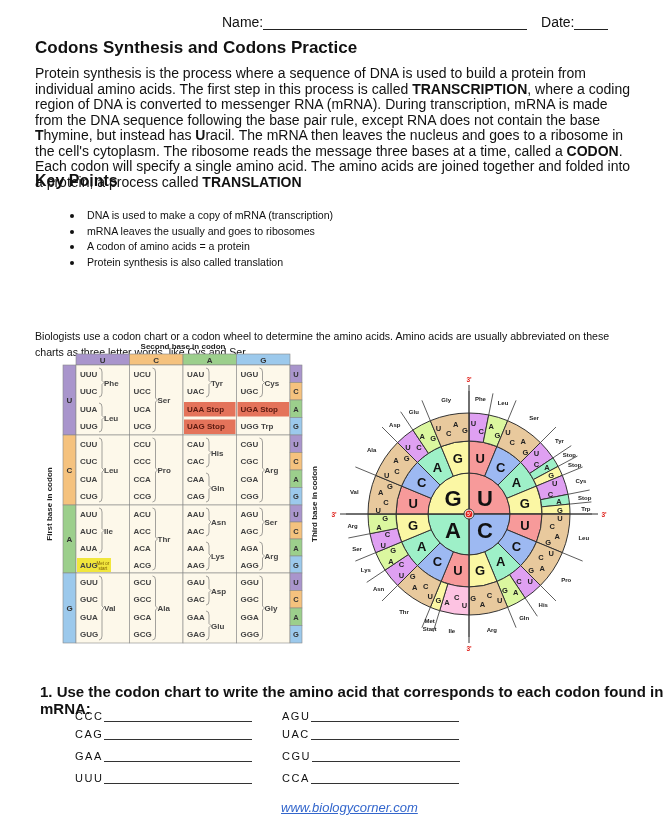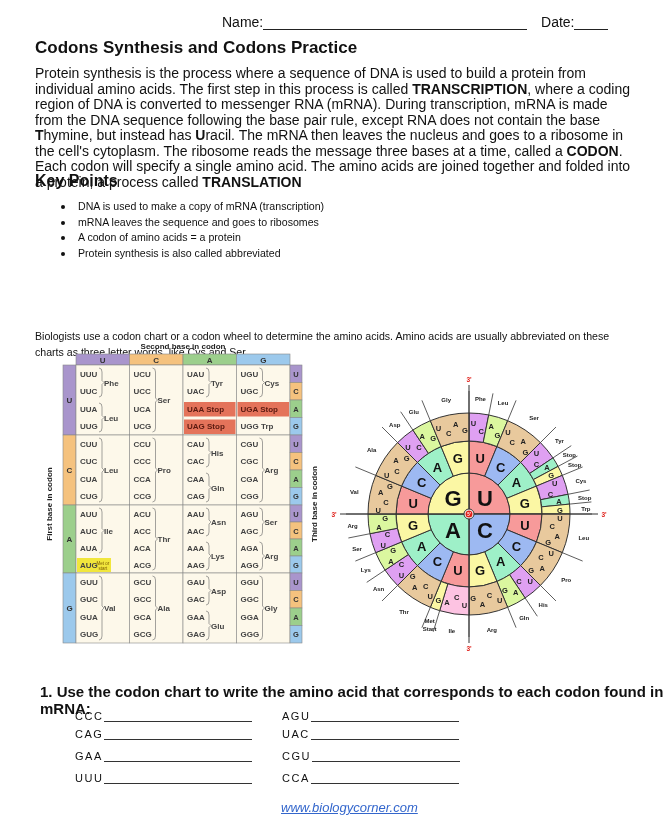--- a/index.html
+++ b/index.html
@@ -3,21 +3,21 @@
 <meta charset="utf-8">
 <style>
   html,body{margin:0;padding:0;background:#fff;}
   body{width:670px;height:831px;position:relative;overflow:hidden;font-family:"Liberation Sans",sans-serif;color:#111;}
   .abs{position:absolute;}
   .namedate{top:14px;left:222px;font-size:14px;white-space:nowrap;}
   .namedate .line{display:inline-block;border-bottom:1px solid #222;vertical-align:bottom;height:12px;}
   .title{top:38px;left:35px;font-size:17px;font-weight:bold;}
   .intro{top:66px;left:35px;width:600px;font-size:14px;line-height:15.5px;}
   .kp-title{top:172px;left:35px;font-size:16px;font-weight:bold;}
-  .kp-list{top:196px;left:58px;margin:3px;padding:0;list-style:none;font-size:10.6px;line-height:15.5px;}
+  .kp-list{top:196px;left:58px;margin:12px;padding:0;list-style:none;font-size:10.6px;line-height:15.5px;}
   .kp-list li{position:relative;padding-left:17px;}
   .kp-list li::before{content:"";position:absolute;left:0;top:6px;width:4px;height:4px;border-radius:50%;background:#111;}
   .bio{top:301px;left:35px;width:600px;font-size:10.6px;line-height:15.5px;margin-top:28px;}
   
   .chart{left:0;top:0;}
   .question{top:683px;left:40px;font-size:15px;font-weight:bold;}
   .qgrid{top:710px;left:75px;font-size:11px;}
   .qrow{position:absolute;white-space:nowrap;letter-spacing:1.5px;}
   .qline{display:inline-block;border-bottom:1px solid #333;width:148px;height:10px;vertical-align:bottom;margin-left:1px;}
   .footer{top:800px;left:281px;font-size:13px;color:#3366cc;text-decoration:underline;font-style:italic;}
@@ -31,23 +31,23 @@
   <span>Date:</span><span class="line" style="width:34px;"></span>
 </div>
 
 <div class="abs title">Codons Synthesis and Codons Practice</div>
 
 <div class="abs intro" id="intro"><span>Protein synthesis is the process where a sequence of DNA is used to build a protein from individual amino acids. The first step in this process is called </span><b>TRANSCRIPTION</b><span>, where a coding region of DNA is converted to messenger RNA (mRNA). During transcription, mRNA is made from the DNA sequence following the base pair rule, except RNA does not contain the base </span><b>T</b><span>hymine, but instead has </span><b>U</b><span>racil. The mRNA then leaves the nucleus and goes to a ribosome in the cell's cytoplasm. The ribosome reads the message three bases at a time, called a </span><b>CODON</b><span>. Each codon will specify a single amino acid. The amino acids are joined together and folded into a protein, a process called </span><b>TRANSLATION</b></div>
 
 <div class="abs kp-title">Key Points</div>
 <ul class="abs kp-list">
   <li>DNA is used to make a copy of mRNA (transcription)</li>
-  <li>mRNA leaves the sequence and goes to ribosomes</li>
+  <li>mRNA leaves the usually and goes to ribosomes</li>
   <li>A codon of amino acids = a protein</li>
-  <li>Protein synthesis is also called abbreviated</li>
+  <li>Protein synthesis is also called translation</li>
 </ul>
 
 <div class="abs bio">Biologists use a codon chart or a codon wheel to determine the amino acids. Amino acids are usually abbreviated on these charts as three letter words, like Cys and Ser.</div>
 
 <svg class="abs chart" id="codon-chart" width="670" height="831" style="pointer-events:none;">
     <text x="183" y="349" text-anchor="middle" font-size="8" font-weight="bold" font-family="Liberation Sans, sans-serif" fill="#222">Second base in codon</text>
     <rect x="76" y="354" width="53.5" height="11" fill="#a995cc" stroke="#888" stroke-width="0.6"></rect>
     <text x="102.75" y="363" text-anchor="middle" font-size="8" font-weight="bold" font-family="Liberation Sans, sans-serif" fill="#333">U</text>
     <rect x="129.5" y="354" width="53.5" height="11" fill="#f5c27e" stroke="#888" stroke-width="0.6"></rect>
     <text x="156.25" y="363" text-anchor="middle" font-size="8" font-weight="bold" font-family="Liberation Sans, sans-serif" fill="#333">C</text>

